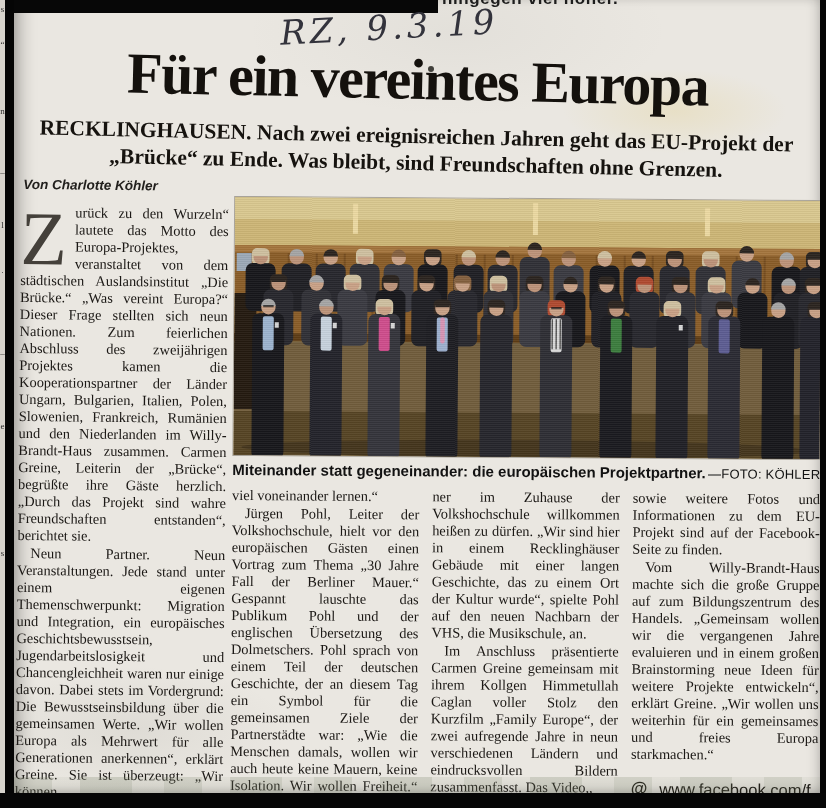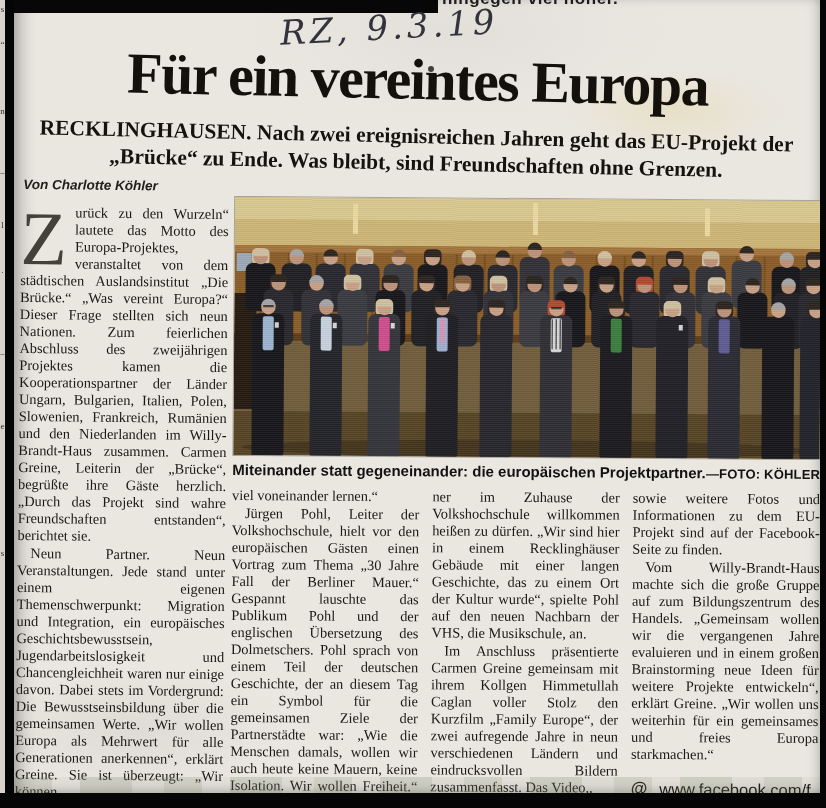--- a/index.html
+++ b/index.html
@@ -54,21 +54,21 @@
   .dropcap{float:left;font:400 76px/60px "Liberation Serif",serif;color:#44403a;margin:4px 8px 0 0;}
 
   .photo-wrap{position:absolute;left:218px;top:198px;width:588px;transform:rotate(.4deg);}
   .photo-frame{position:relative;border:1px solid #a8a39a;}
   .photo-frame svg{display:block;}
   .photo-frame::after{content:"";position:absolute;inset:0;pointer-events:none;
         background:repeating-linear-gradient(0deg, rgba(255,255,255,.05) 0 1px, rgba(0,0,0,.045) 1px 2px);}
   .caption-row{display:flex;justify-content:space-between;align-items:baseline;margin-top:5px;
         font-family:"Liberation Sans",sans-serif;color:#121212;}
   .caption{font-weight:bold;font-size:15px;}
-  .credit{font-weight:bold;font-size:13px;letter-spacing:.2px;}
+  .credit{font-weight:normal;font-size:13px;letter-spacing:.2px;}
 
   .cols-row{display:flex;gap:13px;margin-top:9px;}
   .cols-row .col{flex:1;min-width:0;}
   .link-row{display:flex;gap:12px;margin-top:16px;font-family:"Liberation Sans",sans-serif;color:#17140f;}
   .at{font-weight:bold;font-size:17px;line-height:1.2;}
   .url{font-size:16.5px;line-height:1.28;overflow-wrap:anywhere;}
 
   .bleed{position:absolute;left:0;bottom:0;width:100%;height:16px;opacity:.75;
         background:repeating-linear-gradient(90deg,
           rgba(118,128,102,.30) 0 38px, rgba(118,128,102,.10) 38px 66px,

